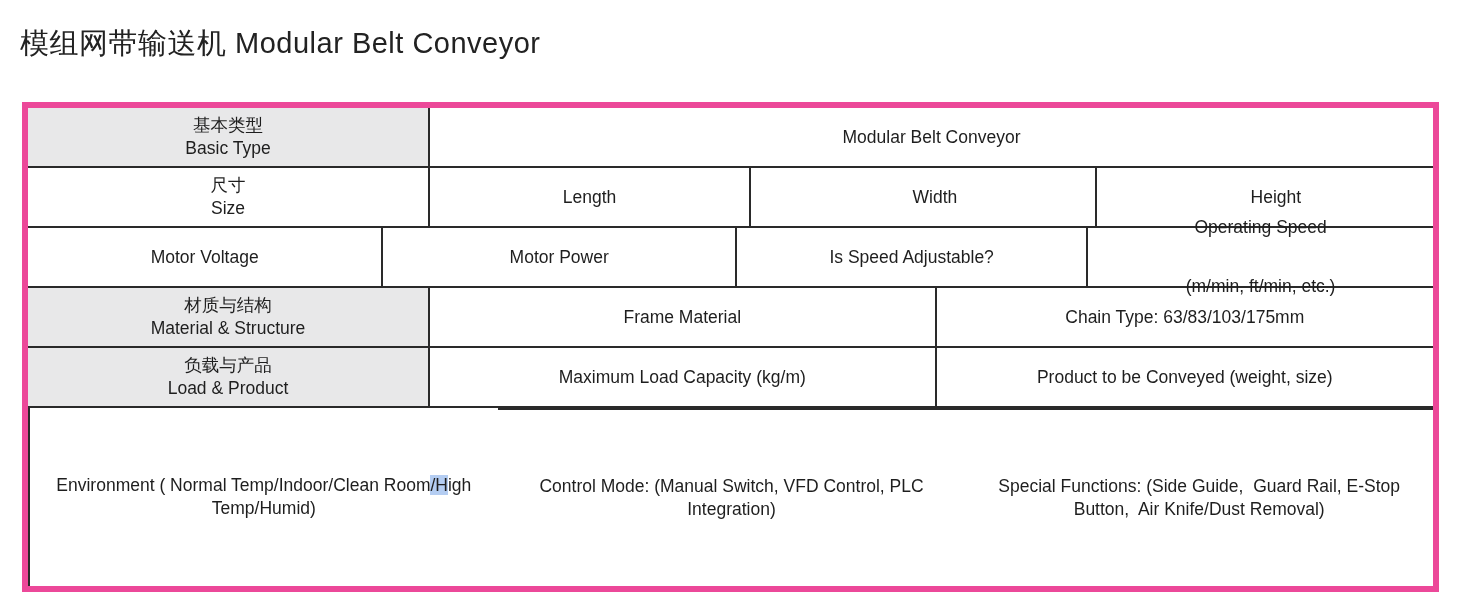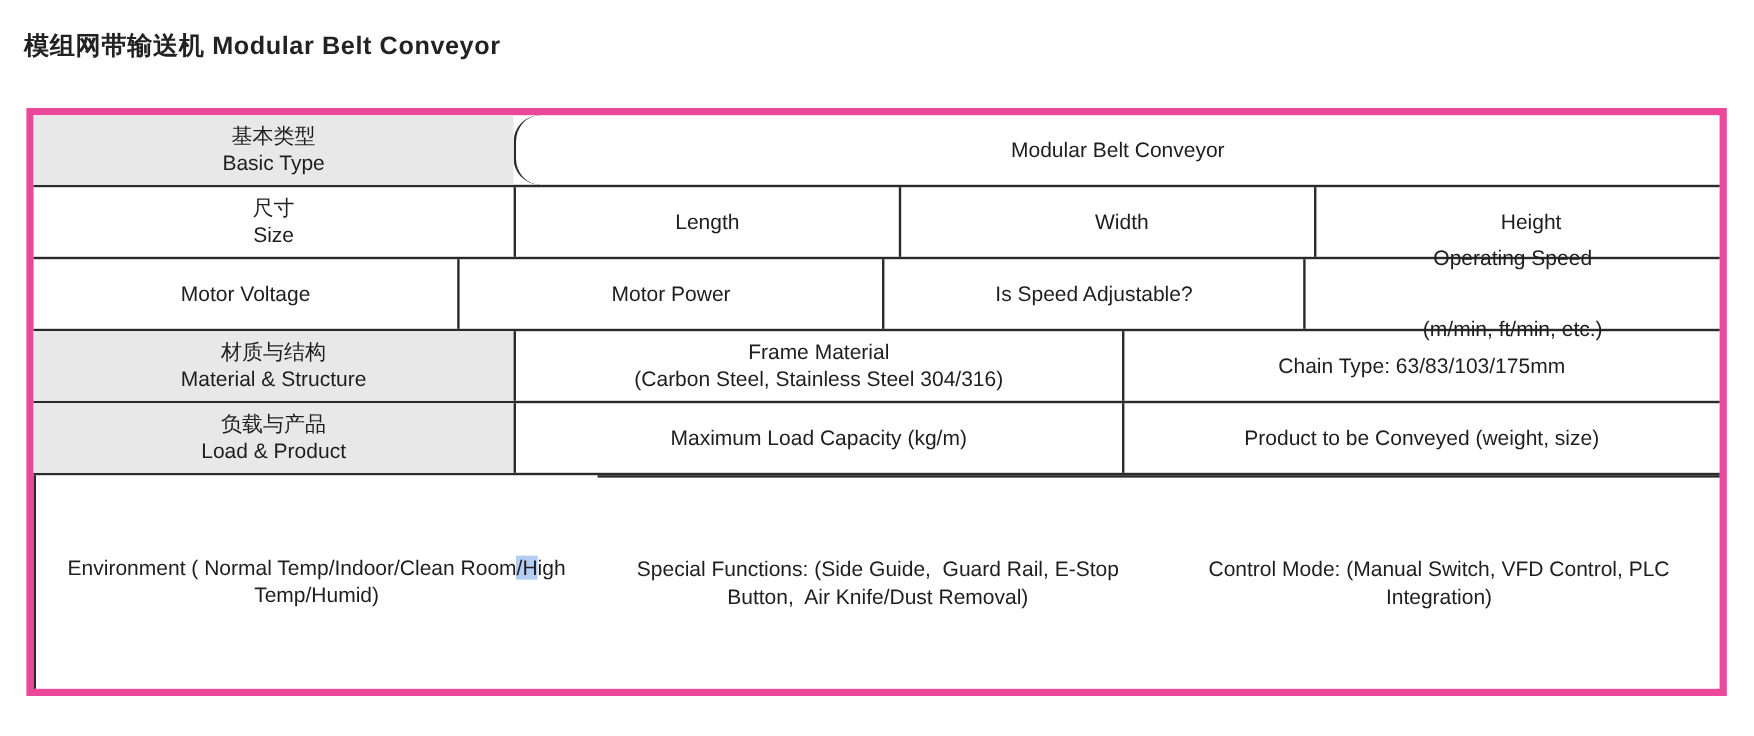--- a/index.html
+++ b/index.html
@@ -7,22 +7,22 @@
     padding: 0;
     width: 1462px;
     height: 613px;
     background: #ffffff;
     font-family: "Liberation Sans", "DejaVu Sans", sans-serif;
     color: #1e1e1e;
     overflow: hidden;
   }
   .page-title {
     margin: 24px 0 0 20px;
-    font-size: 21px;
-    font-weight: 700;
+    font-size: 29px;
+    font-weight: 400;
     letter-spacing: 0.5px;
     color: #222222;
   }
   .tbl {
     margin: 38px 0 0 22px;
     width: 1417px;
     border: 6px solid #ec4899;
     box-sizing: border-box;
   }
   .row {
@@ -63,21 +63,21 @@
 
 <h1 class="page-title">模组网带输送机 Modular Belt Conveyor</h1>
 
 <div class="tbl">
 
   <div class="row">
     <div class="cell hcell gray">
       <div>基本类型</div>
       <div>Basic Type</div>
     </div>
-    <div class="cell" style="flex:962 962 0;border-radius:22px;">Modular Belt Conveyor</div>
+    <div class="cell" style="flex:962 962 0;">Modular Belt Conveyor</div>
   </div>
 
   <div class="row">
     <div class="cell hcell">
       <div>尺寸</div>
       <div>Size</div>
     </div>
     <div class="cell" style="flex:322 322 0;">Length</div>
     <div class="cell" style="flex:323 323 0;padding-left:30px;">Width</div>
     <div class="cell" style="flex:317 317 0;padding-left:28px;">Height</div>
@@ -93,37 +93,36 @@
     </div>
   </div>
 
   <div class="row">
     <div class="cell hcell gray">
       <div>材质与结构</div>
       <div>Material &amp; Structure</div>
     </div>
     <div class="cell" style="flex:485 485 0;text-align:right;">
       <div>Frame Material</div>
-      <div>(Carbon Steel, Stainless Steel 304/316)</div>
     </div>
     <div class="cell" style="flex:477 477 0;">Chain Type: 63/83/103/175mm</div>
   </div>
 
   <div class="row">
     <div class="cell hcell gray">
       <div>负载与产品</div>
       <div>Load &amp; Product</div>
     </div>
     <div class="cell" style="flex:485 485 0;">Maximum Load Capacity (kg/m)</div>
     <div class="cell" style="flex:477 477 0;">Product to be Conveyed (weight, size)</div>
   </div>
 
   <div class="row orow">
     <div class="ostack">
       <div class="cell">
         <span class="envline"><span>Environment ( Normal Temp/Indoor/Clean Room</span><span class="sel">/H</span><span>igh Temp/Humid)</span></span>
       </div>
+      <div class="cell">Control Mode: (Manual Switch, VFD Control, PLC Integration)</div>
       <div class="cell pre">Special Functions: (Side Guide,  Guard Rail, E-Stop Button,  Air Knife/Dust Removal)</div>
-      <div class="cell">Control Mode: (Manual Switch, VFD Control, PLC Integration)</div>
     </div>
   </div>
 
 </div>
 
 </body></html>

